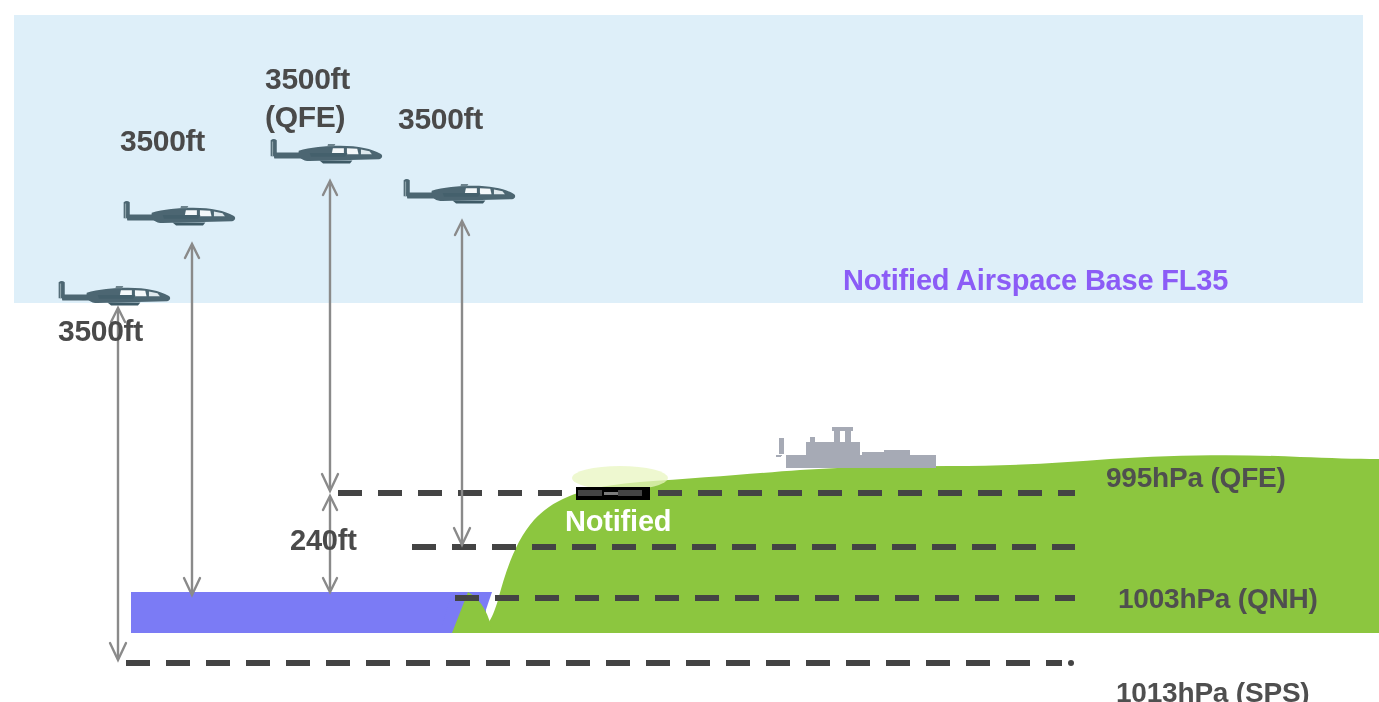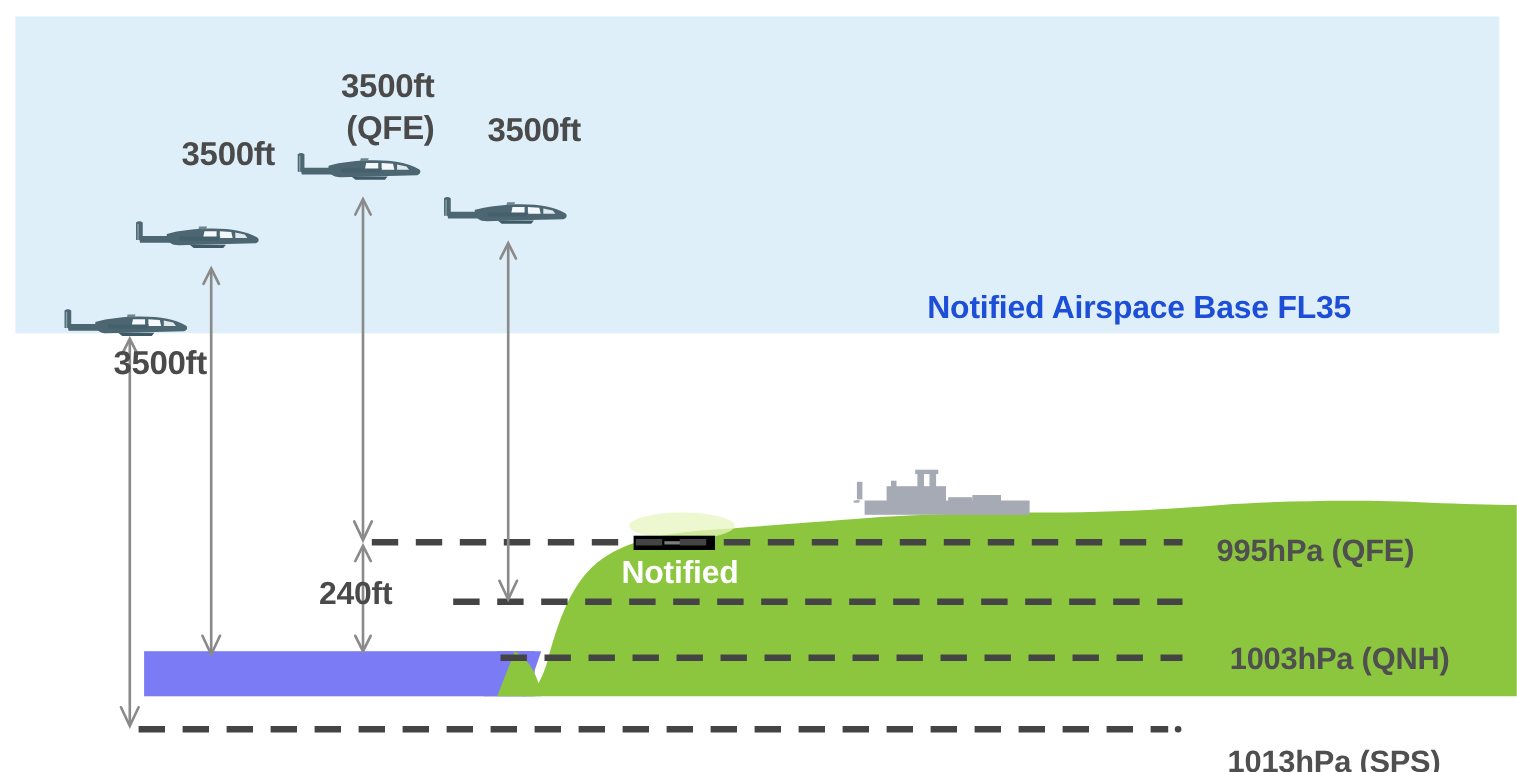--- a/index.html
+++ b/index.html
@@ -25,32 +25,32 @@
     position: absolute;
     font-family: "Liberation Sans", sans-serif;
     font-weight: bold;
     white-space: pre;
     line-height: 1.12;
   }
   
   .alt-callout {
     color: #4a4a4a;
     font-size: 30px;
-    text-align: right;
+    text-align: left;
     letter-spacing: -0.3px;
   }
   
   .hpa-label {
     color: #4f4f4f;
     font-size: 28px;
     letter-spacing: -0.2px;
   }
   
   .airspace-label {
-    color: #1d4ed8;
+    color: #8b5cf6;
     font-size: 29px;
     letter-spacing: -0.2px;
   }
   
   .airfield-label {
     color: #ffffff;
     font-size: 29px;
     letter-spacing: -0.2px;
   }
   
@@ -192,17 +192,17 @@
 
   <div class="lbl alt-callout" style="left:265px; top:62px; width:130px;">3500ft</div>
   <div class="lbl alt-callout" style="left:265px; top:100px; width:130px;">(QFE)</div>
 
   <div class="lbl alt-callout" style="left:398px; top:102px; width:130px;">3500ft</div>
 
   <div class="lbl dim-label" style="left:290px; top:524px;">240ft</div>
 
   <div class="lbl airfield-label" style="left:565px; top:505px;">Notified</div>
 
-  <div class="lbl hpa-label" style="left:1106px; top:485px;">995hPa (QFE)</div>
+  <div class="lbl hpa-label" style="left:1106px; top:462px;">995hPa (QFE)</div>
   <div class="lbl hpa-label" style="left:1118px; top:583px;">1003hPa (QNH)</div>
   <div class="lbl hpa-label" style="left:1092px; top:677px;margin-left:24px;">1013hPa (SPS)</div>
 
 </div>
 
 </body></html>

